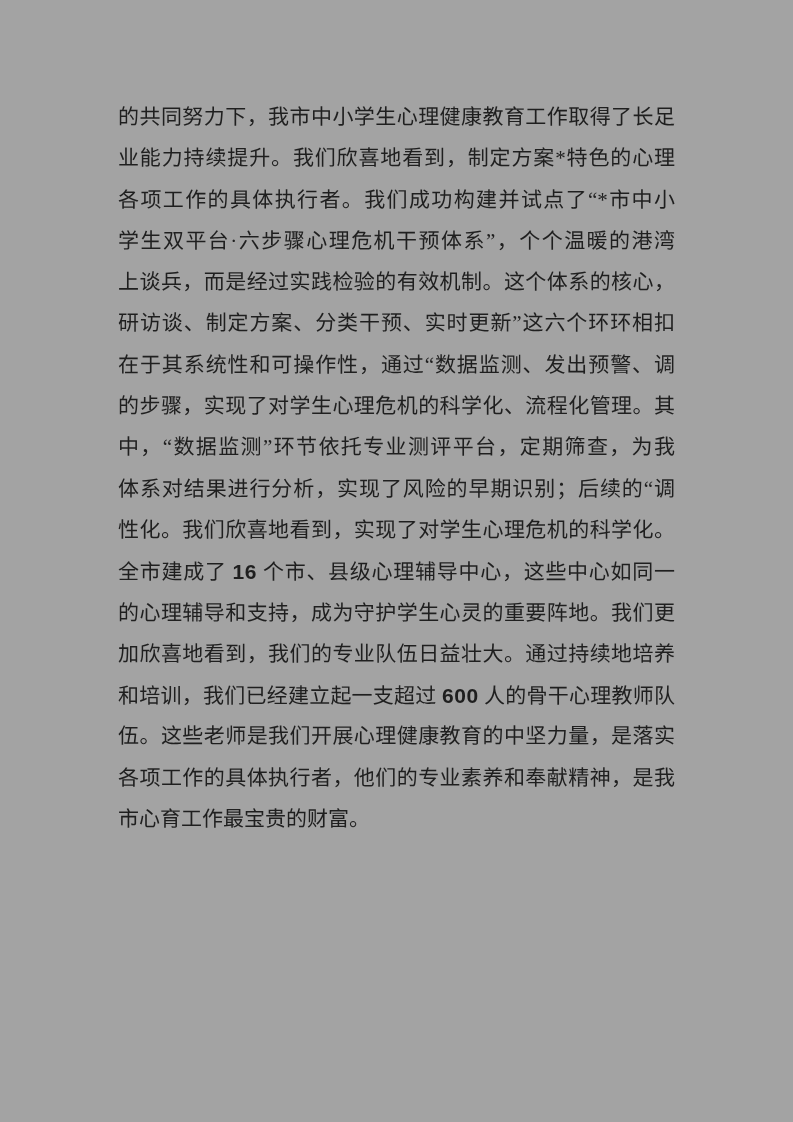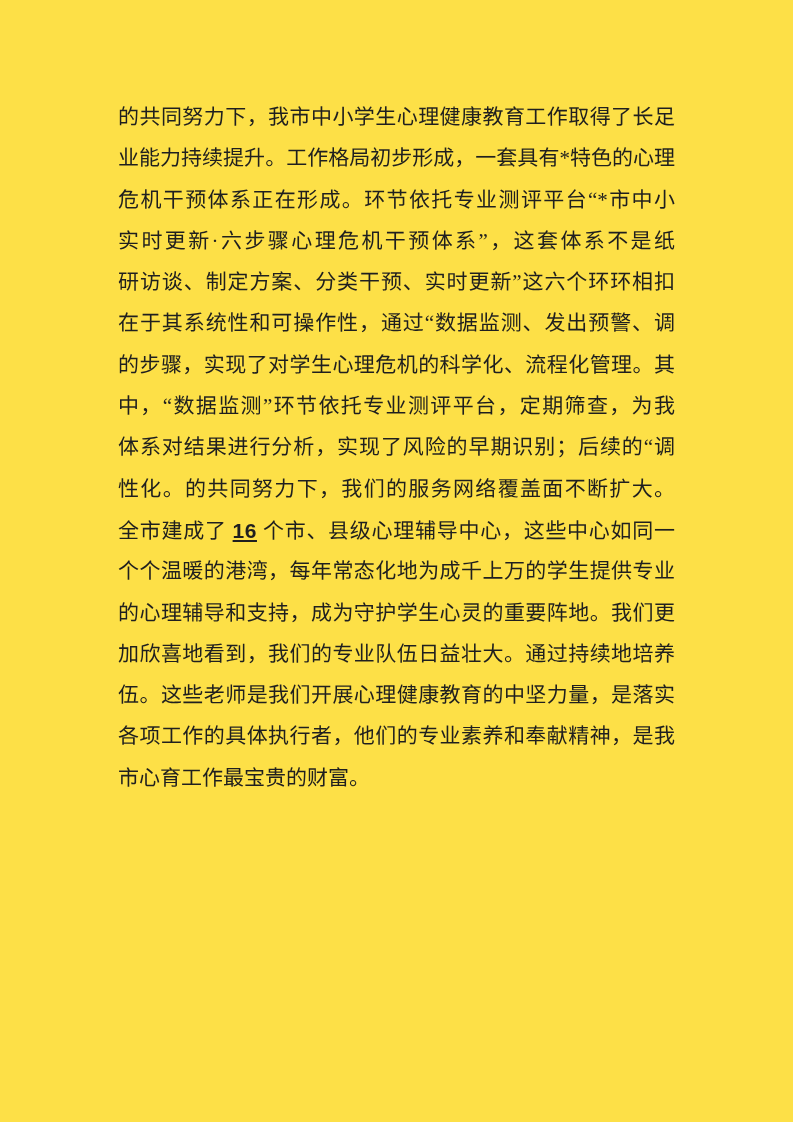--- a/index.html
+++ b/index.html
@@ -5,21 +5,21 @@
   html, body {
     margin: 0;
     padding: 0;
     background: #ffffff;
   }
   .page {
     position: relative;
     width: 793px;
     height: 1122px;
     box-sizing: border-box;
-    background: #fde047;
+    background: #a3a3a3;
     padding: 97px 118px 0 118px;
     overflow: hidden;
   }
   .text-block {
     width: 557px;
   }
   .line {
     font-family: "Liberation Serif", "DejaVu Serif", serif;
     font-size: 21px;
     color: #1f1f1f;
@@ -31,39 +31,39 @@
     white-space: nowrap;
   }
   .line.last {
     text-align: left;
     text-align-last: left;
   }
   .line .num {
     font-family: "Liberation Sans", "DejaVu Sans", sans-serif;
     font-weight: bold;
     letter-spacing: 0.5px;
-    text-decoration: underline;
   }
 </style>
 </head>
 <body>
 
 <div class="page">
   <div class="text-block">
     <div class="line">的共同努力下，我市中小学生心理健康教育工作取得了长足</div>
-    <div class="line">业能力持续提升。工作格局初步形成，一套具有*特色的心理</div>
-    <div class="line">危机干预体系正在形成。环节依托专业测评平台“*市中小</div>
-    <div class="line">实时更新·六步骤心理危机干预体系”，这套体系不是纸</div>
+    <div class="line">业能力持续提升。我们欣喜地看到，制定方案*特色的心理</div>
+    <div class="line">各项工作的具体执行者。我们成功构建并试点了“*市中小</div>
+    <div class="line">学生双平台·六步骤心理危机干预体系”，个个温暖的港湾</div>
+    <div class="line">上谈兵，而是经过实践检验的有效机制。这个体系的核心，</div>
     <div class="line">研访谈、制定方案、分类干预、实时更新”这六个环环相扣</div>
     <div class="line">在于其系统性和可操作性，通过“数据监测、发出预警、调</div>
     <div class="line">的步骤，实现了对学生心理危机的科学化、流程化管理。其</div>
     <div class="line">中，“数据监测”环节依托专业测评平台，定期筛查，为我</div>
     <div class="line">体系对结果进行分析，实现了风险的早期识别；后续的“调</div>
-    <div class="line">性化。的共同努力下，我们的服务网络覆盖面不断扩大。</div>
+    <div class="line">性化。我们欣喜地看到，实现了对学生心理危机的科学化。</div>
     <div class="line">全市建成了 <span class="num">16</span> 个市、县级心理辅导中心，这些中心如同一</div>
-    <div class="line">个个温暖的港湾，每年常态化地为成千上万的学生提供专业</div>
     <div class="line">的心理辅导和支持，成为守护学生心灵的重要阵地。我们更</div>
     <div class="line">加欣喜地看到，我们的专业队伍日益壮大。通过持续地培养</div>
+    <div class="line">和培训，我们已经建立起一支超过 <span class="num">600</span> 人的骨干心理教师队</div>
     <div class="line">伍。这些老师是我们开展心理健康教育的中坚力量，是落实</div>
     <div class="line">各项工作的具体执行者，他们的专业素养和奉献精神，是我</div>
     <div class="line last">市心育工作最宝贵的财富。</div>
   </div>
 </div>
 
 </body></html>

